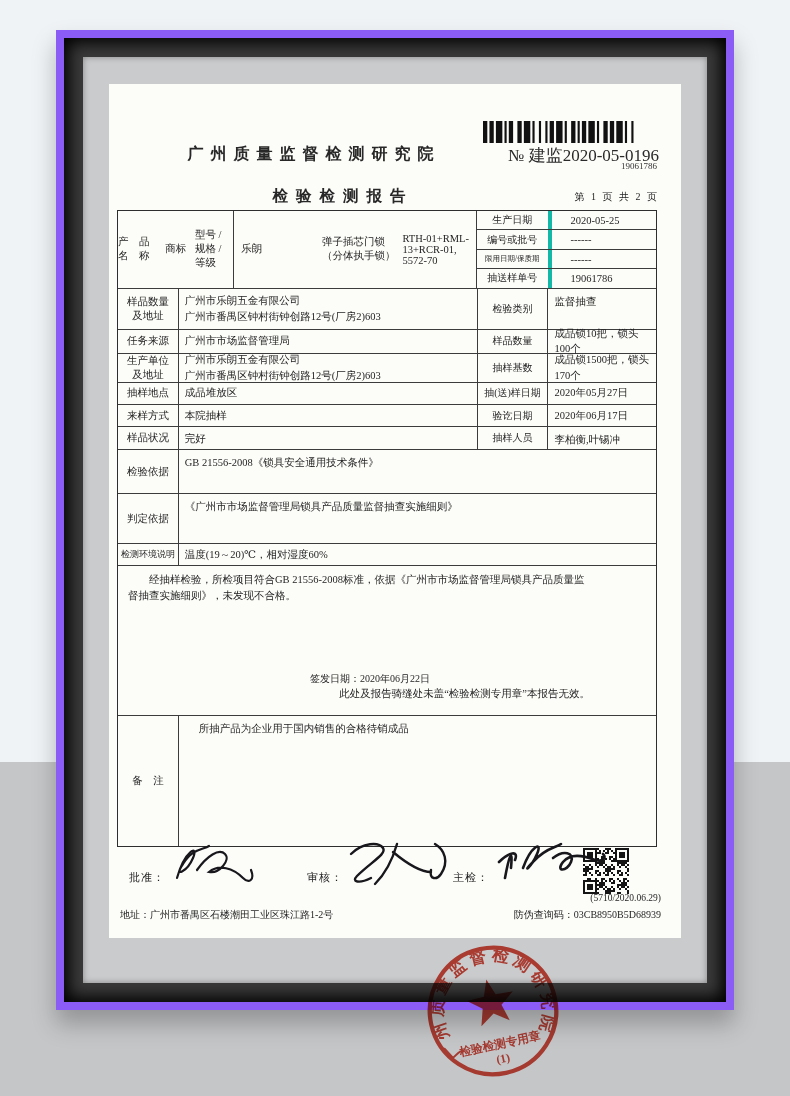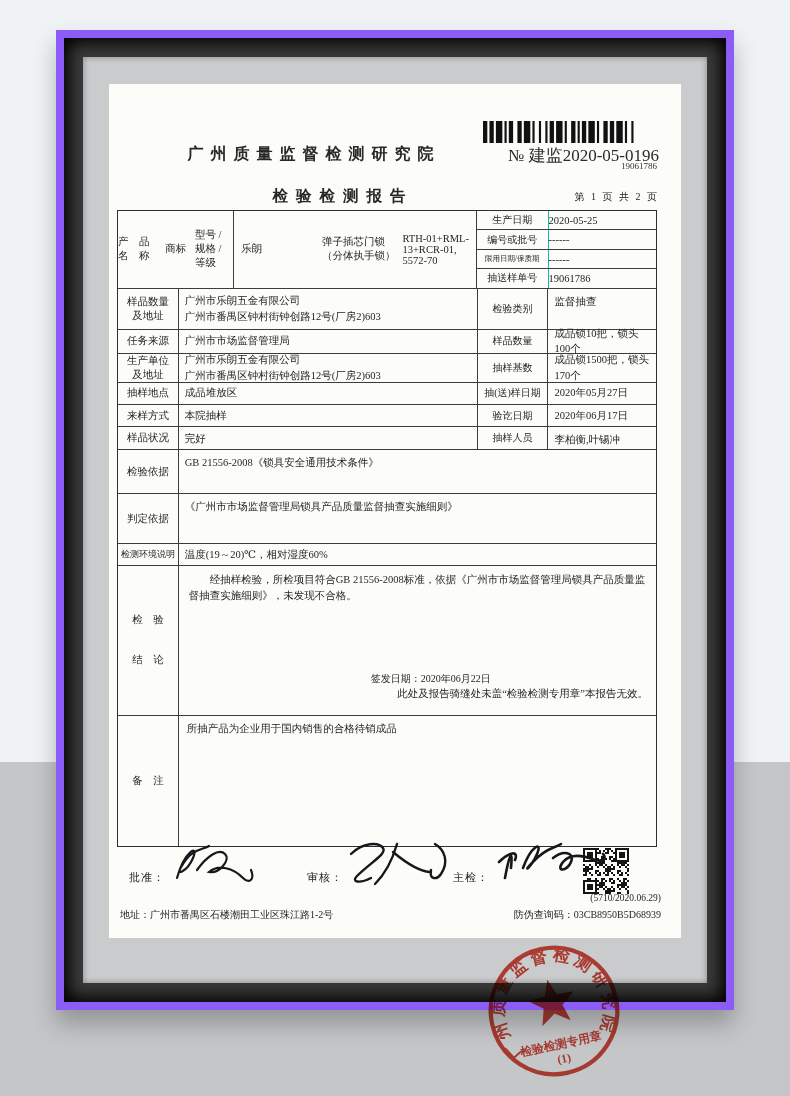--- a/index.html
+++ b/index.html
@@ -51,37 +51,37 @@
 
   .row-block1 { height:78px; }
   .b1-stack { display:flex; height:100%; }
   .b1-stack > div { flex:1; display:flex; align-items:center; }
   .b1-labs > div { justify-content:center; }
   .b1-vals > div { padding-left:7px; }
   .b1-right { display:flex; flex-direction:column; width:180px; }
   .b1-right .rrow { flex:1; display:flex; border-bottom:1px solid #3c3c3c; }
   .b1-right .rrow:last-child { border-bottom:none; }
   .b1-right .rrow .rl { width:71px; display:flex; align-items:center; justify-content:center; }
-  .b1-right .rrow .rv { width:109px; border-left:1px solid #14b8a6; display:flex; align-items:center; padding-left:0; }
+  .b1-right .rrow .rv { width:109px; border-left:4px solid #14b8a6; display:flex; align-items:center; padding-left:19px; }
 
   .h-r0{height:41px} .h-r1{height:24px} .h-r2{height:29px} .h-r3{height:22px}
   .h-r4{height:23px} .h-r5{height:23px} .h-f0{height:44px} .h-f1{height:50px}
   .h-f2{height:22px} .h-con{height:150px} .h-rem{height:131px}
 
   .con-lab { width:60px; display:flex; flex-direction:column; justify-content:center;
     align-items:center; gap:26px; }
   .con-body { width:480px; position:relative; padding:6px 10px 0 10px; }
   .con-text { text-indent:2em; line-height:1.5; }
   .issue-date { position:absolute; left:192px; top:106px; font-size:10px; }
   .footnote { position:absolute; right:8px; top:121px; font-size:10.5px; }
 
   .stamp { position:absolute; left:300px; top:370px; width:150px; height:150px;
     transform:rotate(-12deg); mix-blend-mode:multiply; opacity:.92; }
 
-  .rem-body { width:480px; padding:5px 8px; line-height:1.5; }
+  .rem-body { width:480px; padding:5px 20px; line-height:1.5; }
 
   
   .sig-label { position:absolute; font-size:11px; letter-spacing:1px; }
   .sig { position:absolute; }
   .qr { position:absolute; left:474px; top:764px; }
   .qr-caption { position:absolute; right:20px; top:809px; font-size:9.5px; }
   .anti-fake { position:absolute; right:20px; top:824px; font-size:10px; }
   .addr { position:absolute; left:11px; top:824px; font-size:10px; }
 
   .stamp text { font-family:"Liberation Serif","DejaVu Serif",serif; }
@@ -210,24 +210,20 @@
             <div class="trow h-f1">
               <div class="cell w-lab lab">判定依据</div>
               <div class="cell w-full val top">《广州市市场监督管理局锁具产品质量监督抽查实施细则》</div>
             </div>
             <div class="trow h-f2">
               <div class="cell w-lab lab env-lab">检测环境说明</div>
               <div class="cell w-full val">温度(19～20)℃，相对湿度60%</div>
             </div>
 
             <div class="trow h-con">
-              <div class="cell con-lab">
-                <div>检　验</div>
-                <div>结　论</div>
-              </div>
               <div class="cell con-body">
                 <div class="con-text">经抽样检验，所检项目符合GB 21556-2008标准，依据《广州市市场监督管理局锁具产品质量监督抽查实施细则》，未发现不合格。</div>
                 <div class="issue-date">签发日期：2020年06月22日</div>
                 <div class="footnote">此处及报告骑缝处未盖“检验检测专用章”本报告无效。</div>
 
                 <svg class="stamp" viewBox="0 0 140 140" width="150" height="150">
                   <circle cx="70" cy="70" r="59" fill="none" stroke="#d23a2c" stroke-width="4"></circle>
                   <path id="seal-arc" d="M 36.8,103.2 A 47,47 0 1 1 103.2,103.2" fill="none"></path>
                   <text font-size="15.5" fill="#d23a2c" font-weight="bold" letter-spacing="4">
                     <textPath href="#seal-arc" startOffset="2">广州质量监督检测研究院</textPath>

